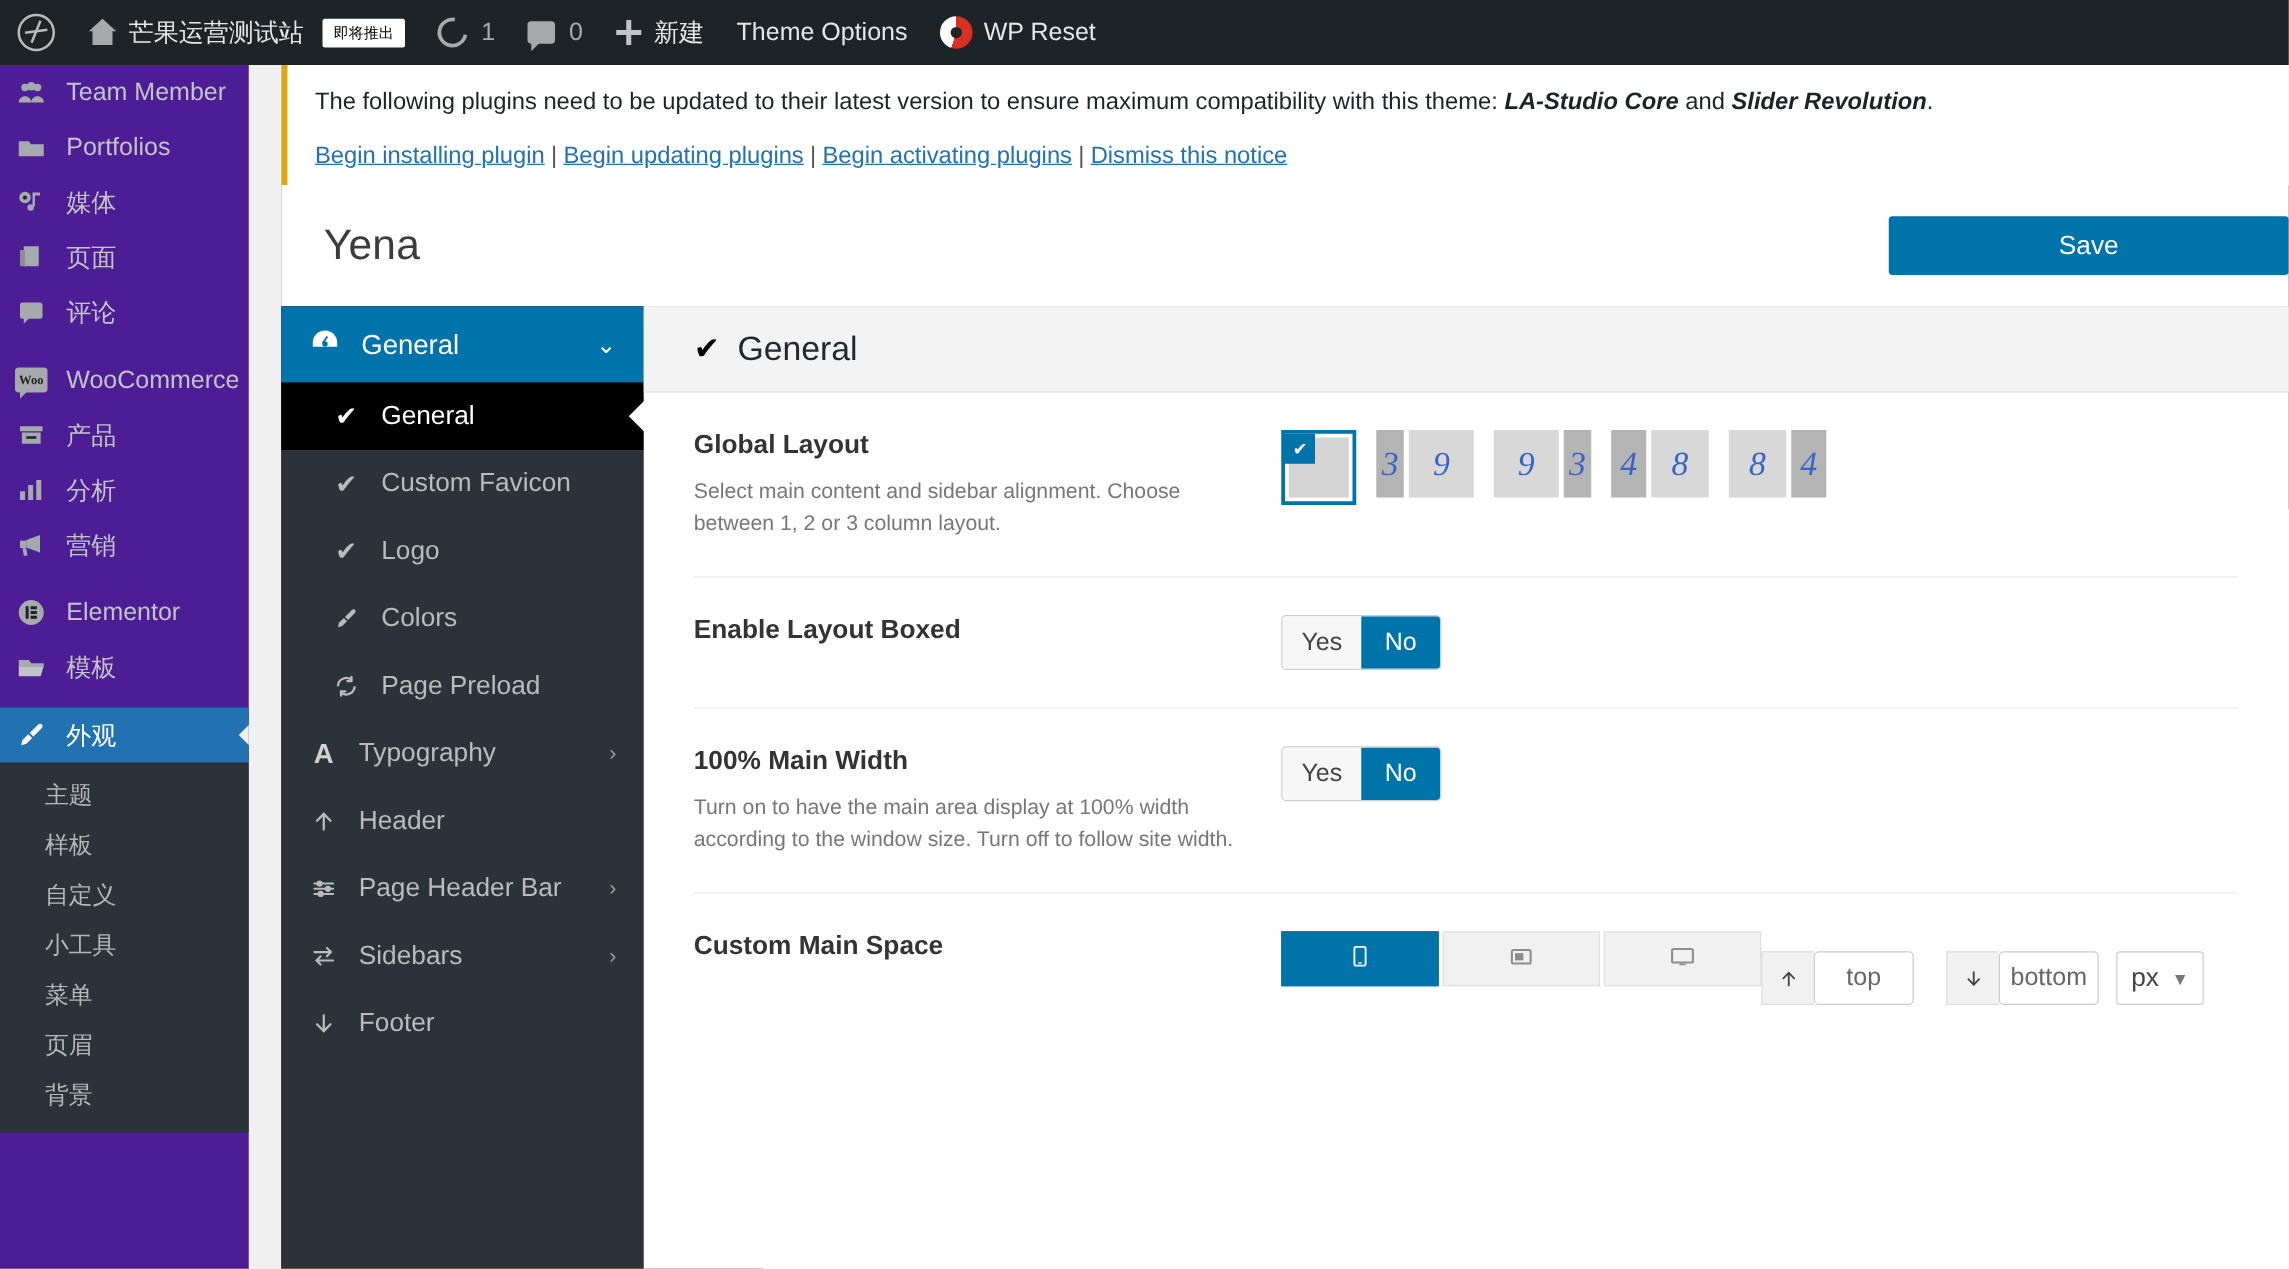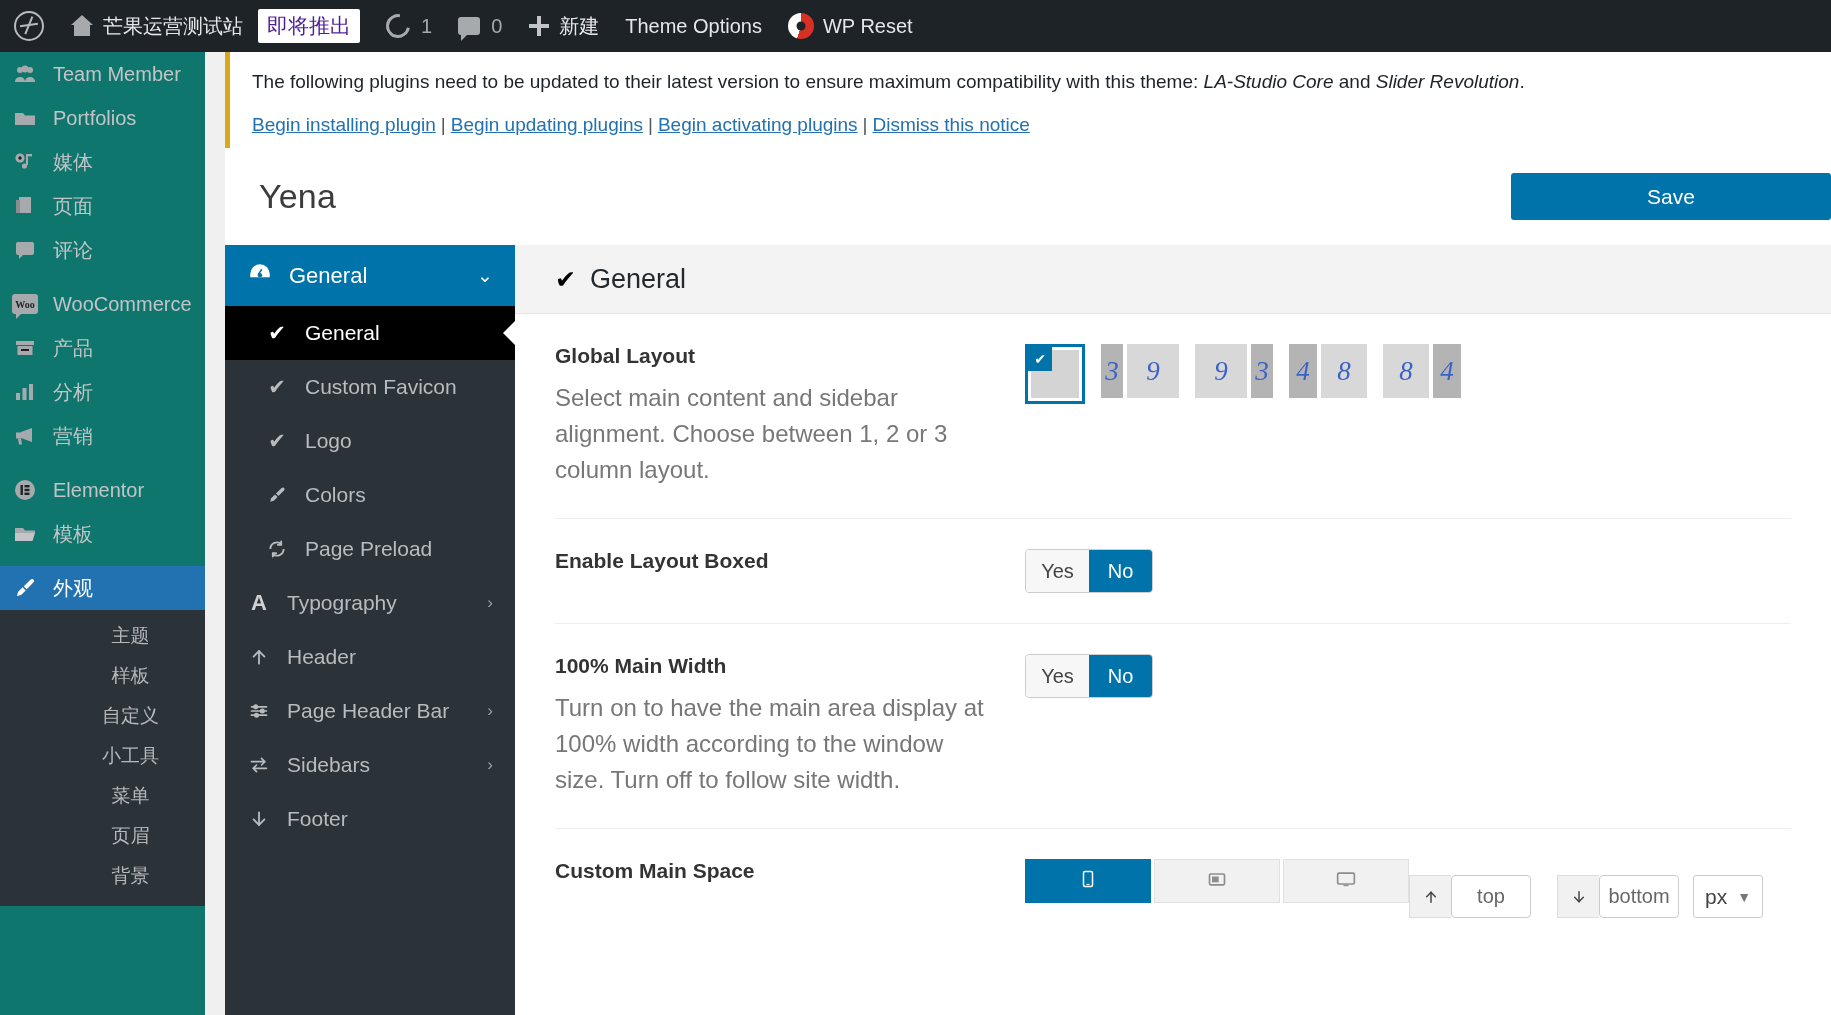--- a/index.html
+++ b/index.html
@@ -37,21 +37,21 @@
   .home-icon::before{
     content:""; position:absolute; left:1px; top:0;
     border-left:11px solid transparent; border-right:11px solid transparent;
     border-bottom:10px solid #a7aaad;
   }
   .home-icon::after{
     content:""; position:absolute; left:4px; top:9px; width:16px; height:12px;
     background:#a7aaad;
   }
   .badge-soon{
-    background:#fff; color:#4c1d95; font-size:21px; padding:3px 9px;
+    background:#fff; color:#000000; font-size:12px; padding:3px 9px;
     border-radius:2px; margin-left:6px; font-weight:400;
   }
   .circ-arrow{
     width:24px;height:24px;border-radius:50%;
     border:3px solid #a7aaad; border-right-color:transparent;
     transform:rotate(-35deg); display:inline-block;
   }
   .comment-bubble{
     width:22px;height:18px;background:#a7aaad;border-radius:3px;position:relative;
     display:inline-block;
@@ -71,22 +71,22 @@
     position:relative; display:inline-block;
   }
   .wpreset-icon::after{
     content:""; position:absolute; left:50%; top:50%; width:9px; height:9px;
     background:#1d2327; border-radius:50%; transform:translate(-50%,-50%);
   }
   #adminbar .count{ color:#a7aaad; margin-left:2px; }
 
   
   #adminmenu{
-    position:absolute; top:52px; left:0; width:225px; height:963px;
-    background:#0f766e; color:#c3c4c7; font-size:20px; overflow:hidden;text-align:center;
+    position:absolute; top:52px; left:0; width:199px; height:963px;
+    background:#4c1d95; color:#c3c4c7; font-size:20px; overflow:hidden;
   }
   .menu-row{
     display:flex; align-items:center; gap:15px;
     padding:0 12px; height:44px; color:#c3c4c7; position:relative;
   }
   .menu-row.sep{ margin-top:10px; }
   .menu-row .mi{ width:26px; min-width:26px; display:flex; justify-content:center; align-items:center;font-family:Liberation Serif, serif; }
   .menu-row.current{ background:#2271b1; color:#fff; }
   .menu-row.current .mi svg path,
   .menu-row.current .mi svg rect,
@@ -115,21 +115,21 @@
     position:absolute; top:52px; left:205px; width:1626px; height:963px;
     background:#f0f0f1; overflow:hidden;
   }
 
   
   #notice{
     margin:0 0 0 20px; background:#fff; border-left:5px solid #dba617;
     padding:16px 16px 18px 22px; width:1606px;
   }
   #notice p{ font-size:19px; color:#1d2327; line-height:1.5; }
-  #notice .plugin-name{ font-style:italic; font-weight:400; }
+  #notice .plugin-name{ font-style:italic; font-weight:700; }
   #notice .links{ margin-top:17px; font-size:19px; color:#50575e; }
   #notice .links a{ color:#2271b1; text-decoration:underline; }
   #notice .links .sepbar{ color:#50575e; padding:0 5px; }
 
   
   #redux-panel{
     position:absolute; top:96px; left:20px; width:1606px; height:867px;
     background:#7f1d1d;
   }
   #panel-header{
@@ -173,21 +173,21 @@
     padding-left:40px; gap:14px; border-bottom:1px solid #e5e5e5;
   }
   #section-head .t{ font-size:27px; color:#23282d; }
   .field-row{
     display:flex; padding:30px 0 30px 0; margin:0 40px;
     border-bottom:1px solid #eee; align-items:flex-start;
   }
   .field-row:last-child{ border-bottom:none; }
   .field-label{ width:470px; min-width:470px; padding-right:30px; }
   .field-title{ font-size:21px; font-weight:bold; color:#333; margin-bottom:12px; }
-  .field-desc{ font-size:24px; color:#777; line-height:1.5; font-weight:400; }
+  .field-desc{ font-size:17px; color:#777; line-height:1.5; font-weight:400; }
   .field-control{ flex:1; display:flex; justify-content:flex-start; padding-left:0; }
 
   
   .layout-opts{ display:flex; gap:16px; align-items:flex-start; }
   .lay{
     width:60px; height:60px; border:3px solid transparent; background:#fff;
     display:flex; position:relative; padding:0;
   }
   .lay.sel{ border-color:#0073aa; padding:3px; background:#fff; }
   .lay .full{ flex:1; background:#d4d4d4; }

